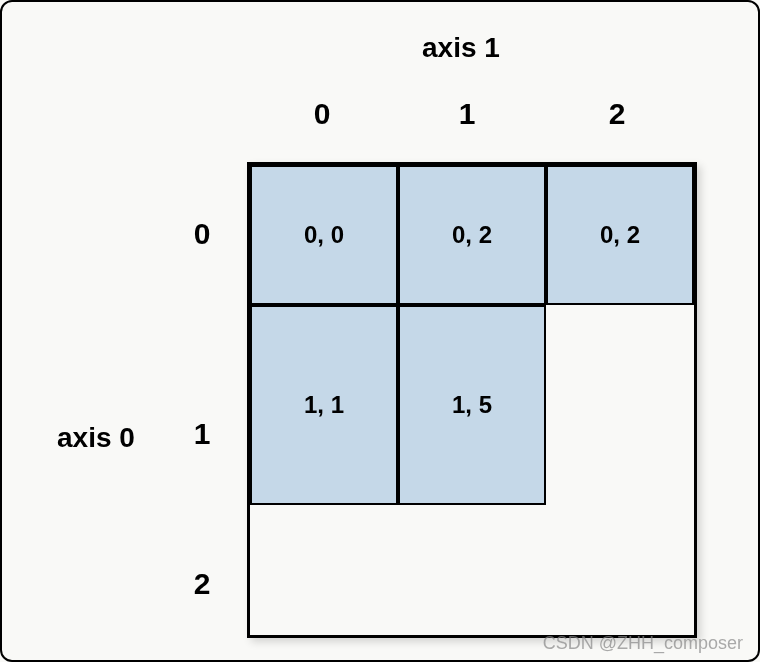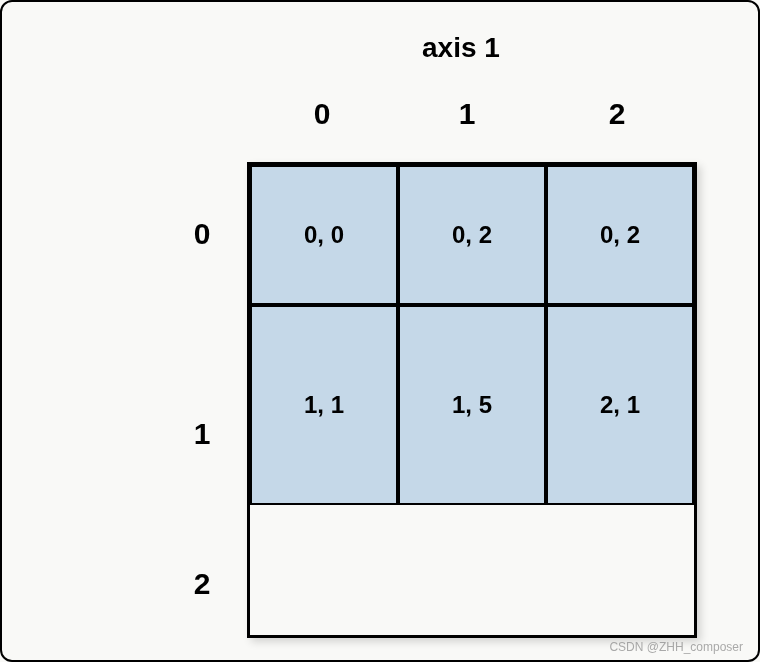--- a/index.html
+++ b/index.html
@@ -78,42 +78,42 @@
       align-items: center;
       justify-content: center;
       font-size: 24px;
       font-weight: bold;
       color: #000;
     }
     .watermark {
       position: absolute;
       bottom: 6px;
       right: 15px;
-      font-size: 12px;
+      font-size: 18px;
       color: #888;
       opacity: 0.7;
     }
   </style>
 </head>
 <body>
 
 <div class="container">
   <div class="axis1-label">axis 1</div>
+  <div class="axis0-label">axis 0</div>
 
   <div class="col-header ch0">0</div>
   <div class="col-header ch1">1</div>
   <div class="col-header ch2">2</div>
 
   <div class="row-header rh0">0</div>
   <div class="row-header rh1">1</div>
   <div class="row-header rh2">2</div>
 
   <div class="grid">
     <div class="cell">0, 0</div>
     <div class="cell">0, 2</div>
     <div class="cell">0, 2</div>
     <div class="cell">1, 1</div>
     <div class="cell">1, 5</div>
-    <div class="cell">2, 1</div>
   </div>
 </div>
 
 <div class="watermark">CSDN @ZHH_composer</div>
 
 </body></html>

